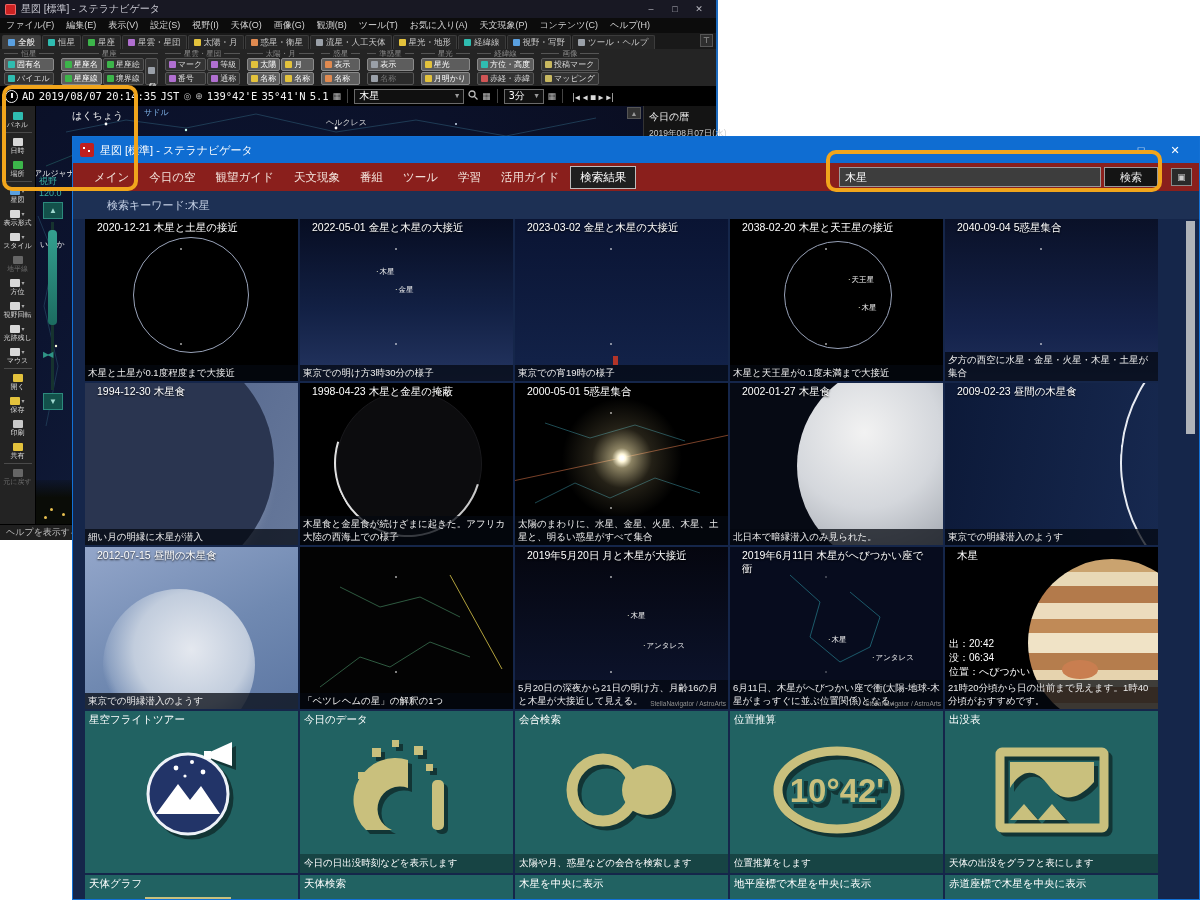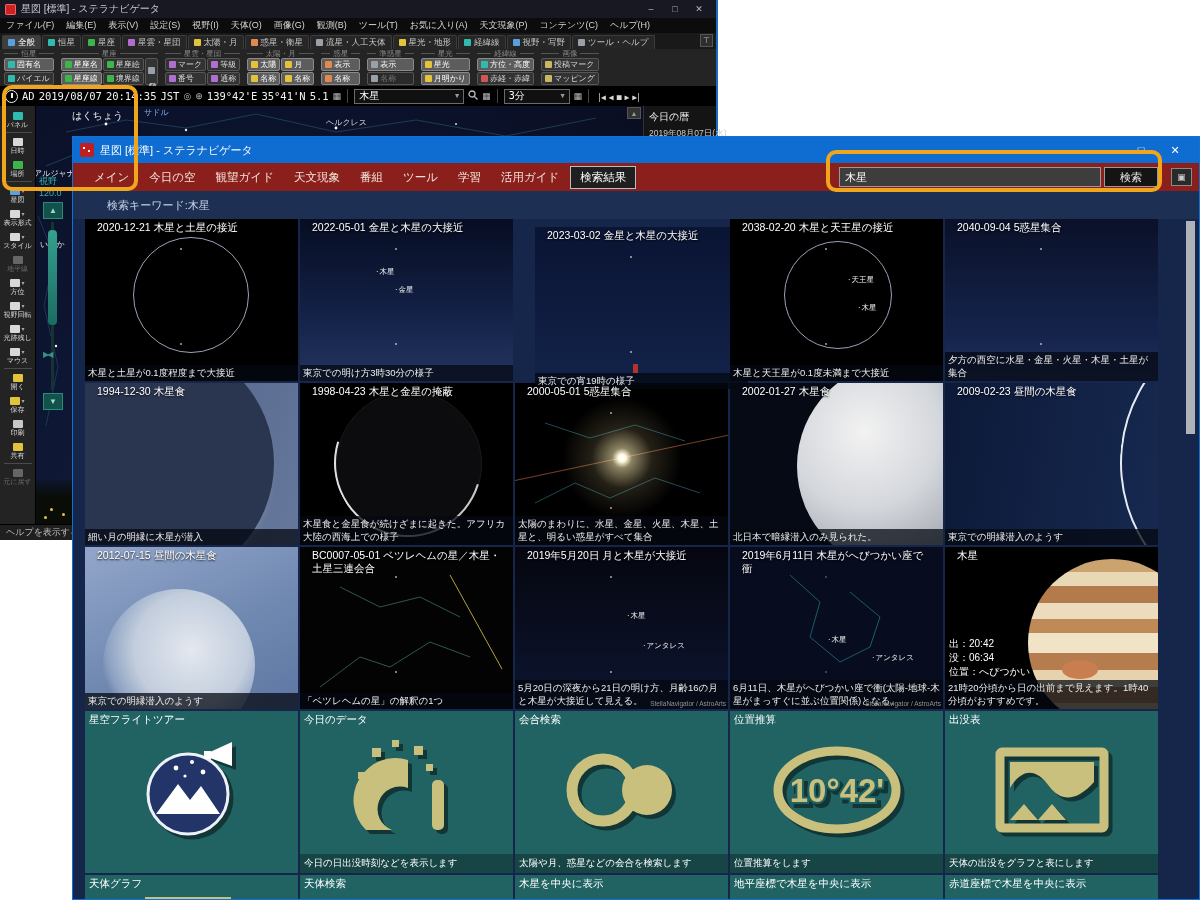--- a/index.html
+++ b/index.html
@@ -371,21 +371,21 @@
           <span class="car">▼</span>
       </div>
       <span class="tb-ico">
         <svg width="10" height="10" viewBox="0 0 10 10">
             <circle cx="4" cy="4" r="3" fill="none" stroke="#bbb" stroke-width="1.3"></circle>
             <line x1="6.5" y1="6.5" x2="9.5" y2="9.5" stroke="#bbb" stroke-width="1.3"></line>
           </svg>
       </span>
       <span class="tb-ico">▦</span>
       <div class="tb-sep"></div>
-      <div class="tb-select" style="width:66px">
+      <div class="tb-select" style="width:40px">
         <span style="flex:1">3分</span>
           <span class="car">▼</span>
       </div>
       <span class="tb-ico">▦</span>
       <div class="tb-sep"></div>
       <span id="tb-playback"><span class="tb-play">|◀</span><span class="tb-play">◀</span><span class="tb-play">■</span><span class="tb-play">▶</span><span class="tb-play">▶|</span></span>
     </div>
     <div class="bw-main">
       <div class="bw-sidebar" id="bg-sidebar">
           <div class="sb-item">
@@ -582,21 +582,21 @@
         </div>
         <div class="tile" style="left: 227px; top: 0px;">
           <div class="tile-art a-dawn">
             <div class="stars"></div>
             <span class="maplbl" style="left: 76px; top: 48px;">木星</span>
             <span class="maplbl" style="left: 95px; top: 66px;">金星</span>
           </div>
           <div class="tile-title">2022-05-01 金星と木星の大接近</div>
           <div class="tile-cap">東京での明け方3時30分の様子</div>
         </div>
-        <div class="tile" style="left: 442px; top: 8px; margin-left: 20px;">
+        <div class="tile" style="left: 442px; top: 0px;">
           <div class="tile-art a-evening">
             <div class="stars"></div>
             <div class="redmark"></div>
           </div>
           <div class="tile-title">2023-03-02 金星と木星の大接近</div>
           <div class="tile-cap">東京での宵19時の様子</div>
         </div>
         <div class="tile" style="left: 657px; top: 0px;">
           <div class="tile-art a-ring-stars2">
             <div class="stars"></div>
@@ -667,21 +667,20 @@
         </div>
         <div class="tile" style="left: 227px; top: 328px;">
           <div class="tile-art a-constellation">
             <div class="stars"></div>
             <svg class="cons" width="213" height="162">
               <polyline points="20,140 60,110 90,120 130,95 170,110" fill="none" stroke="#2e5a40"></polyline>
               <polyline points="40,40 80,60 120,50 160,70" fill="none" stroke="#2e5a40"></polyline>
               <line x1="150" y1="28" x2="202" y2="122" stroke="#b1a13c"></line>
             </svg>
           </div>
-          <div class="tile-title">BC0007-05-01 ベツレヘムの星／木星・土星三連会合</div>
           <div class="tile-cap">「ベツレヘムの星」の解釈の1つ</div>
         </div>
         <div class="tile" style="left: 442px; top: 328px;">
           <div class="tile-art a-stars-labels">
             <div class="stars"></div>
             <span class="maplbl" style="left: 112px; top: 64px;">木星</span>
             <span class="maplbl" style="left: 128px; top: 94px;">アンタレス</span>
           </div>
           <div class="tile-title">2019年5月20日 月と木星が大接近</div>
           <div class="tile-cap">5月20日の深夜から21日の明け方、月齢16の月と木星が大接近して見える。<span class="tile-wm">StellaNavigator / AstroArts</span></div>

